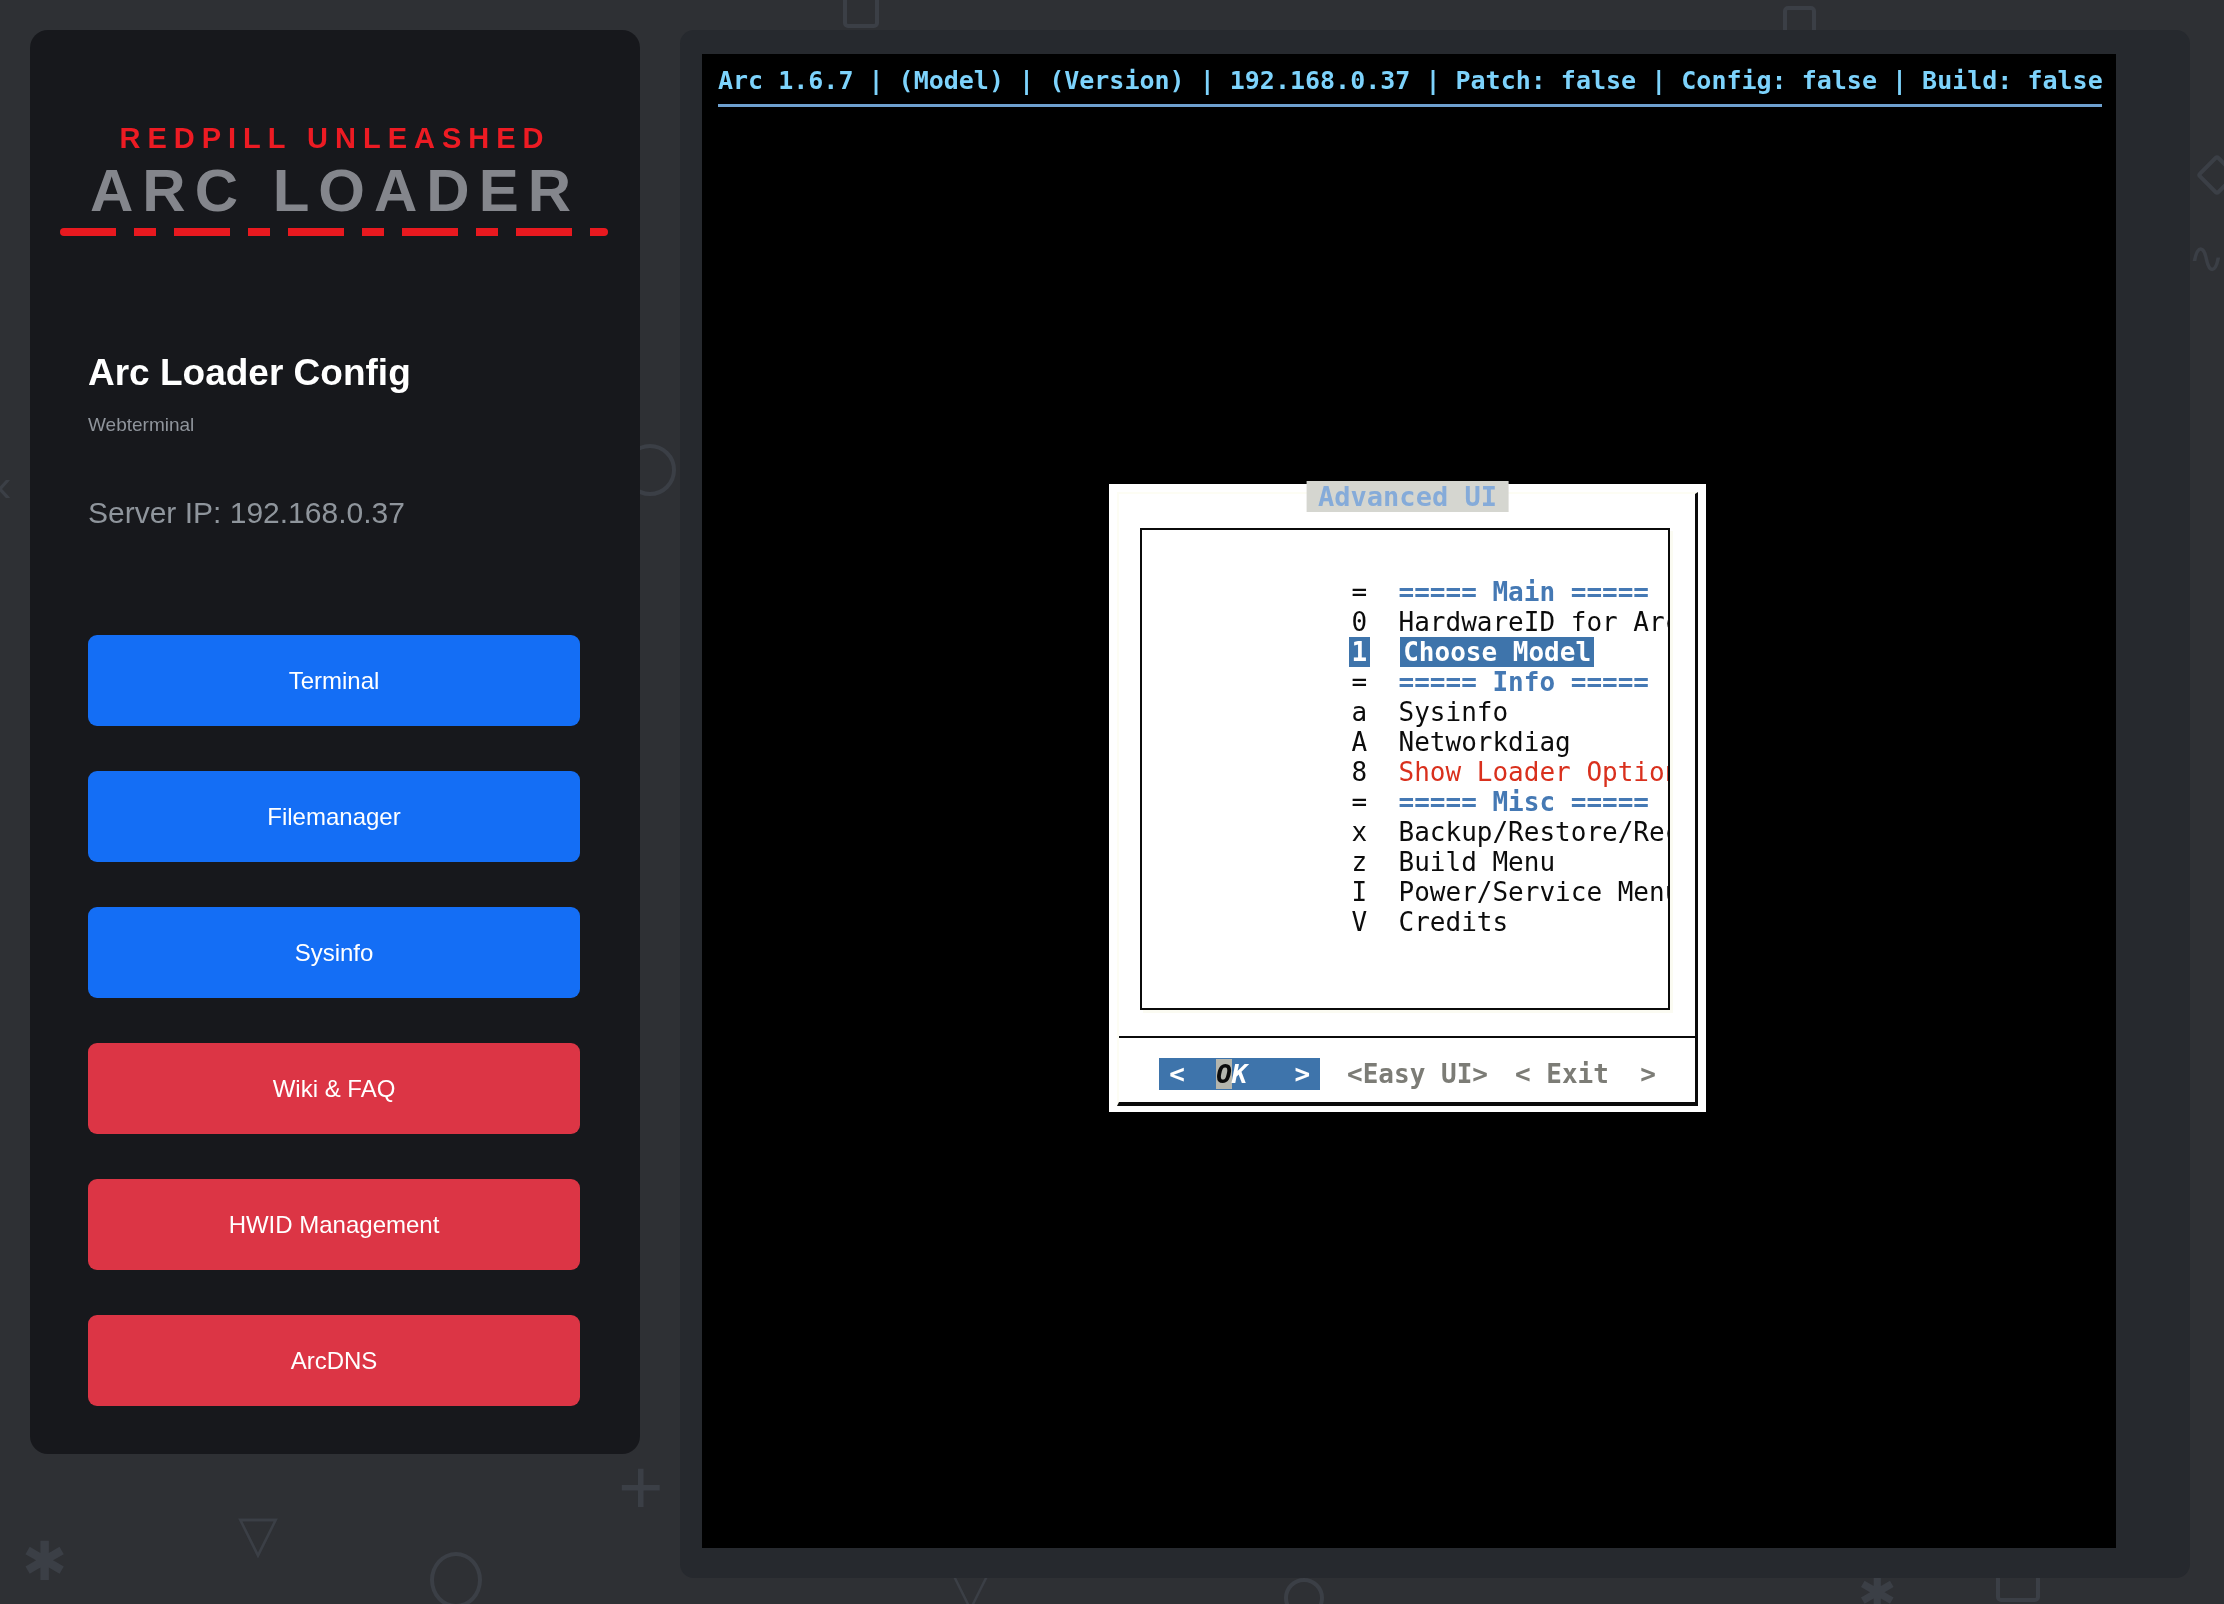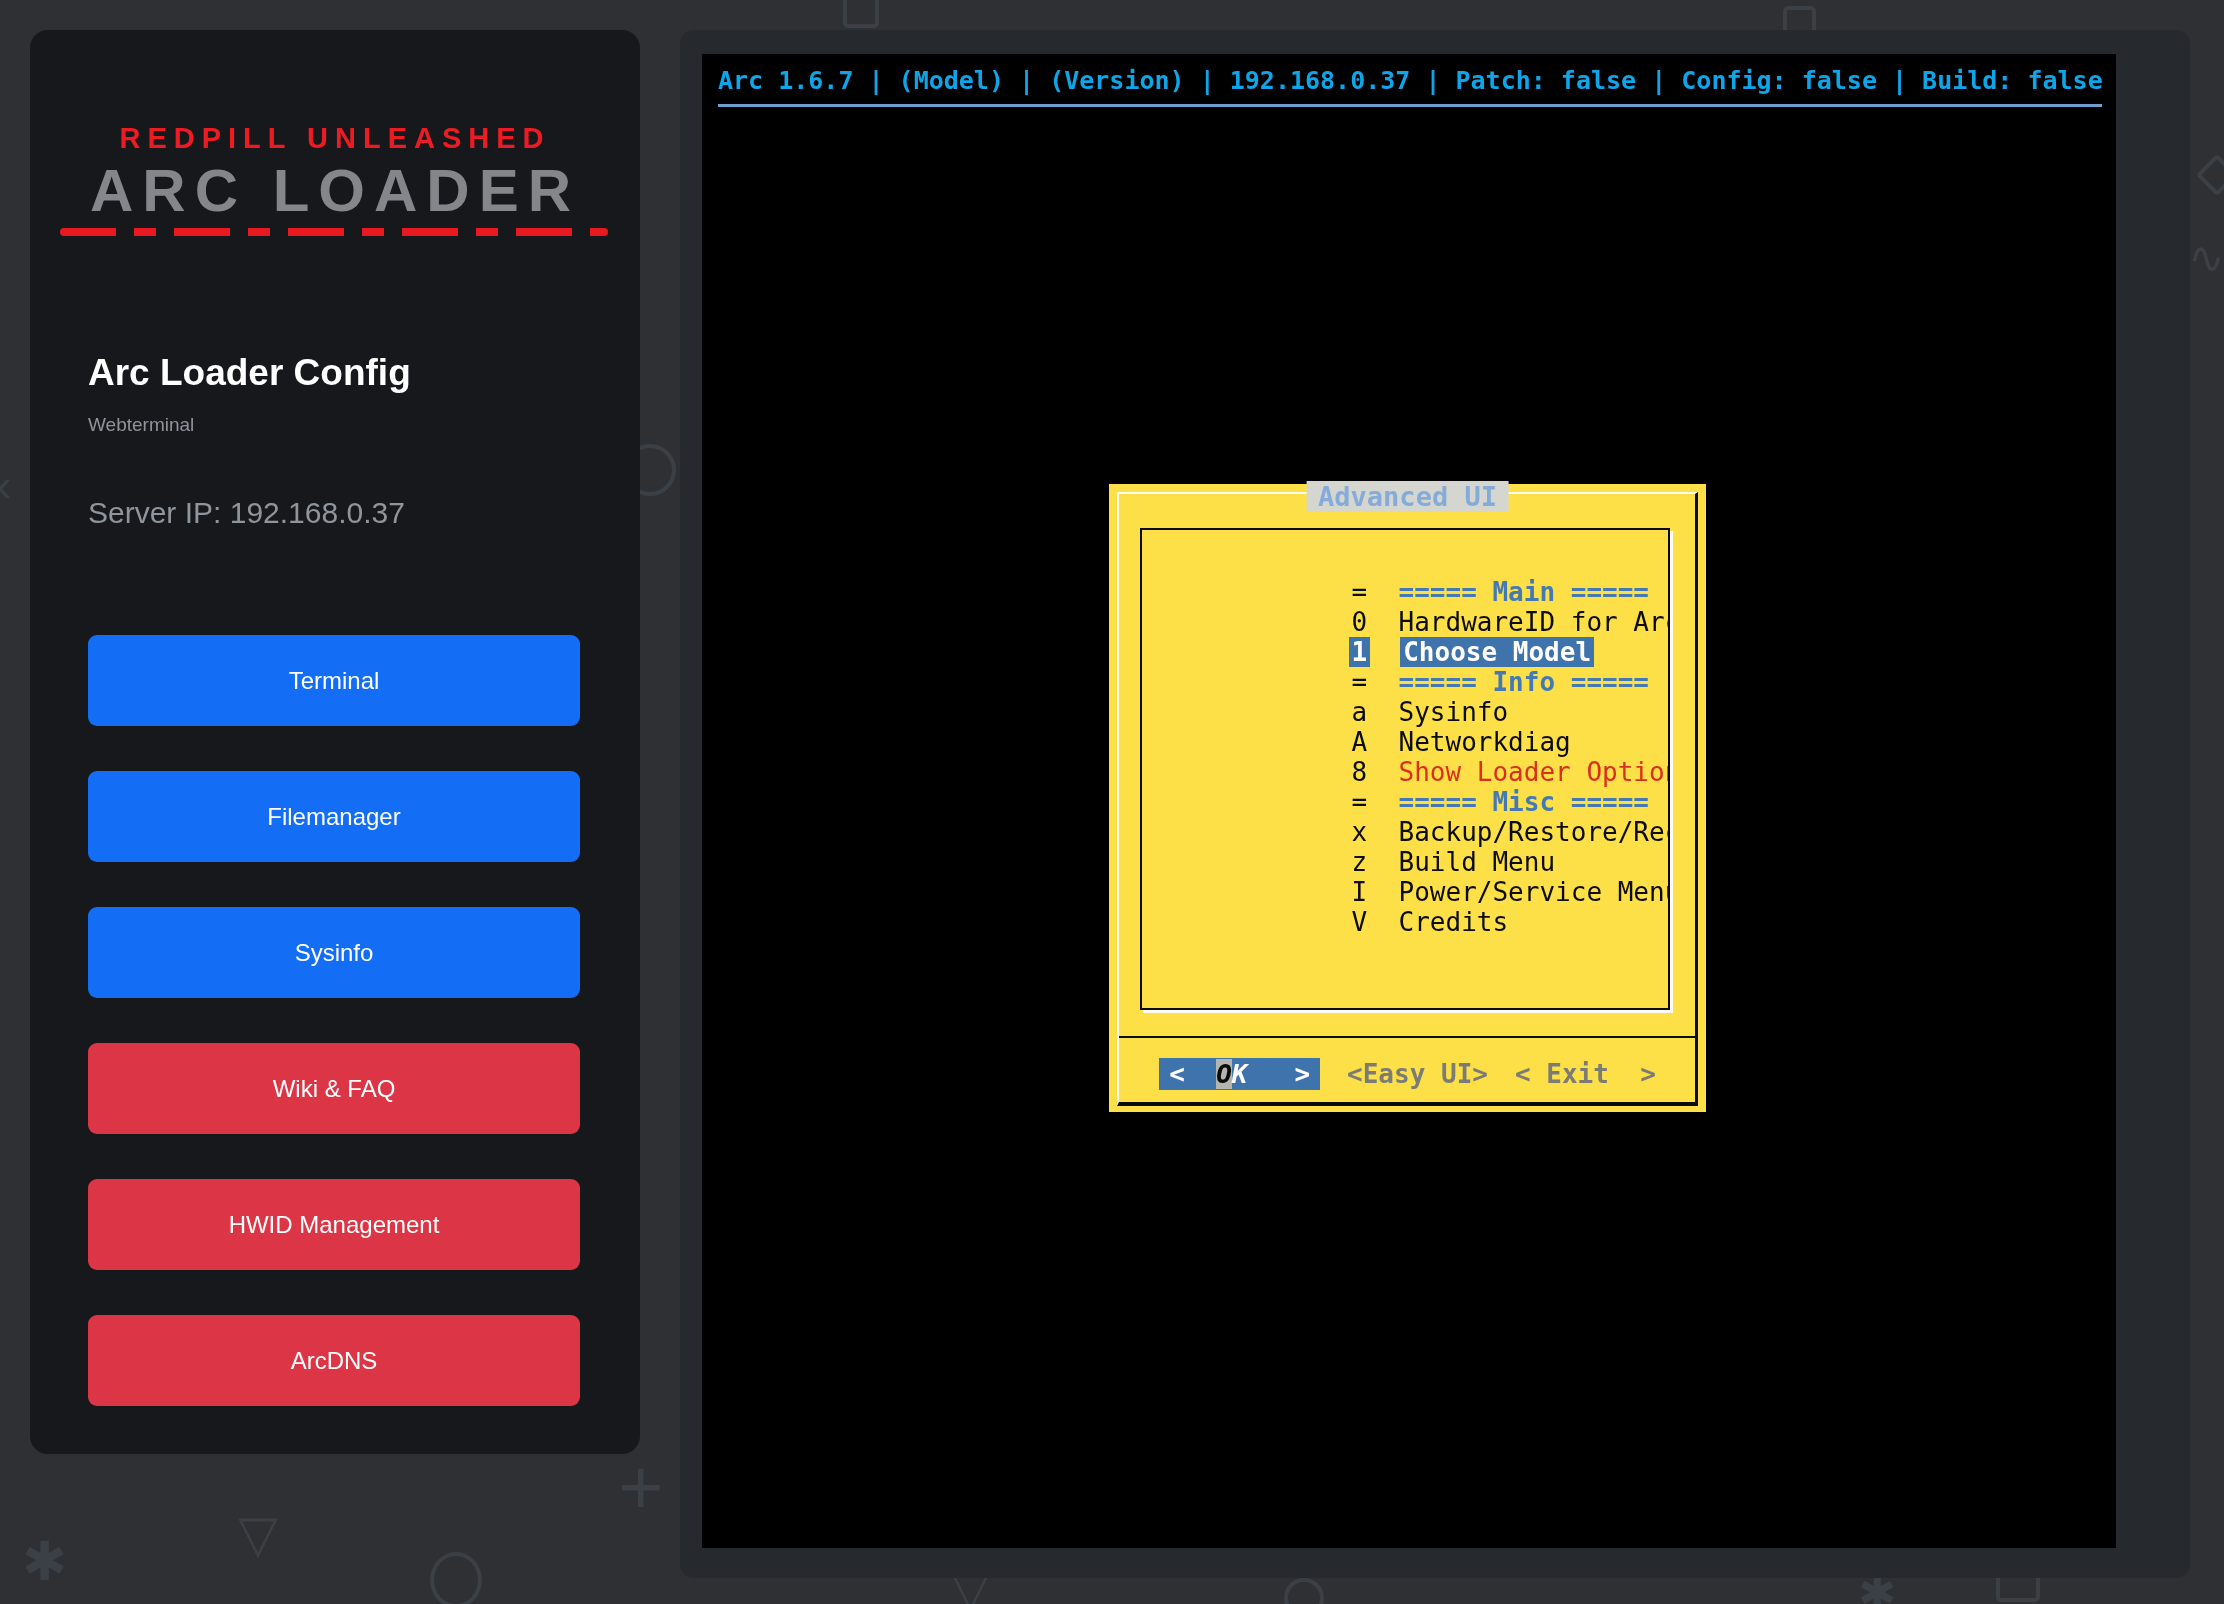--- a/index.html
+++ b/index.html
@@ -54,30 +54,30 @@
     position:absolute; left:680px; top:30px; width:1510px; height:1548px;
     background:#26292e; border-radius:14px;
   }
   .terminal-screen {
     position:absolute; left:22px; top:24px; width:1414px; height:1494px;
     background:#000000;
   }
   .term-status {
     position:absolute; left:16px; top:12px;
     font-family:"DejaVu Sans Mono", monospace; font-weight:bold;
-    font-size:25px; color:#0ea5e9; white-space:pre;
+    font-size:25px; color:#7dd3fc; white-space:pre;
   }
   .term-rule {
     position:absolute; left:16px; top:50px; width:1384px; height:3px; background:#6ea0cf;
   }
 
   
   .dialog {
     position:absolute; left:1109px; top:484px; width:597px; height:628px;
-    background:#fde047;
+    background:#ffffff;
     font-family:"DejaVu Sans Mono", monospace; font-size:26px; color:#0c0c0c;
   }
   .dlg-frame {
     position:absolute; left:8px; top:8px; right:8px; bottom:6px;
     border-top:2px solid #fdfdf4; border-left:2px solid #fdfdf4;
     border-right:3px solid #0b0b0b; border-bottom:4px solid #0b0b0b;
   }
   .dlg-title {
     position:absolute; top:-3px; left:50%; transform:translateX(-50%);
     background:#d5d6d0; padding:0 12px;

